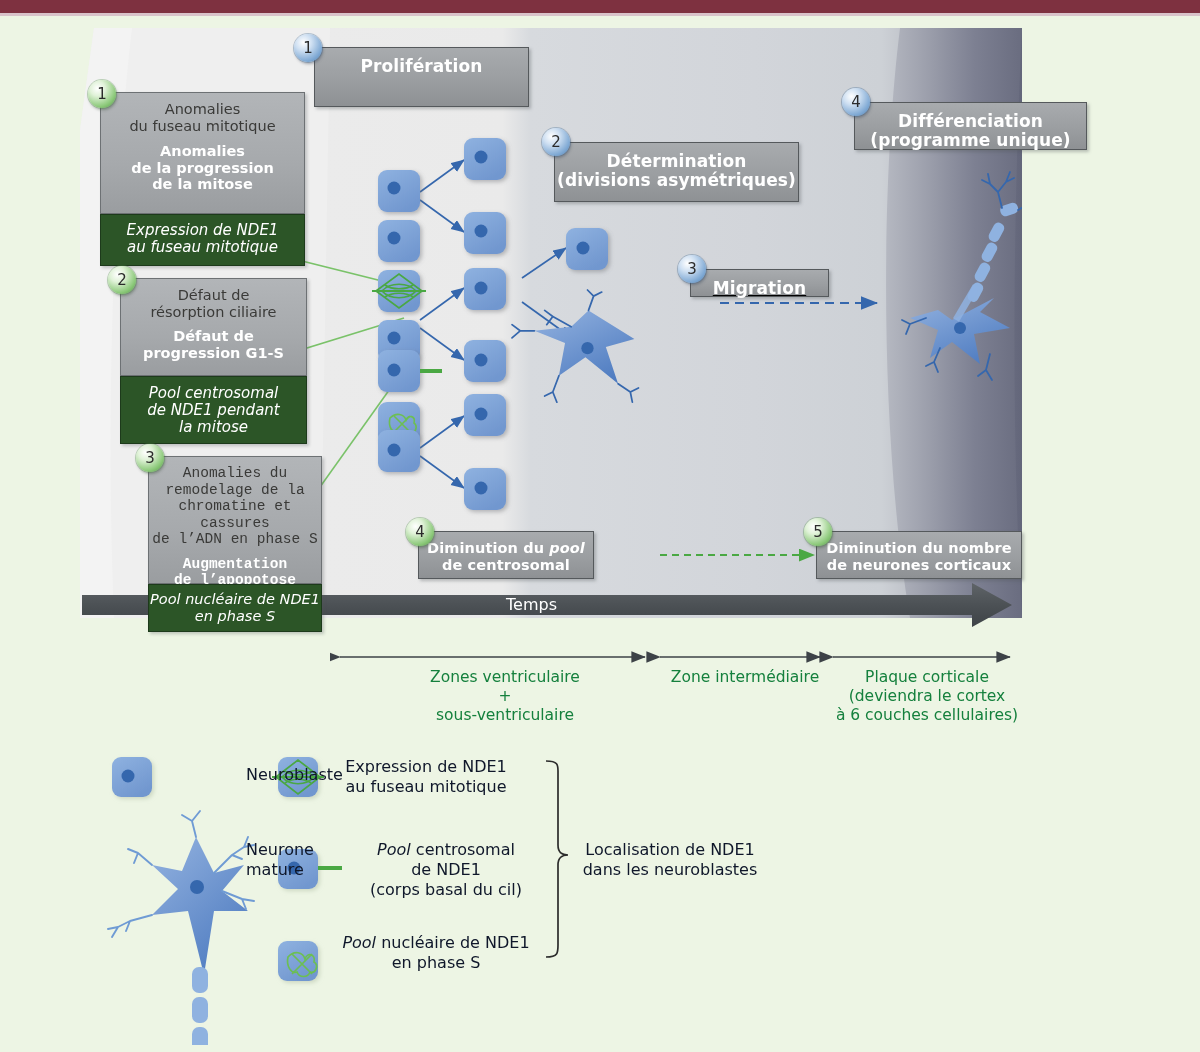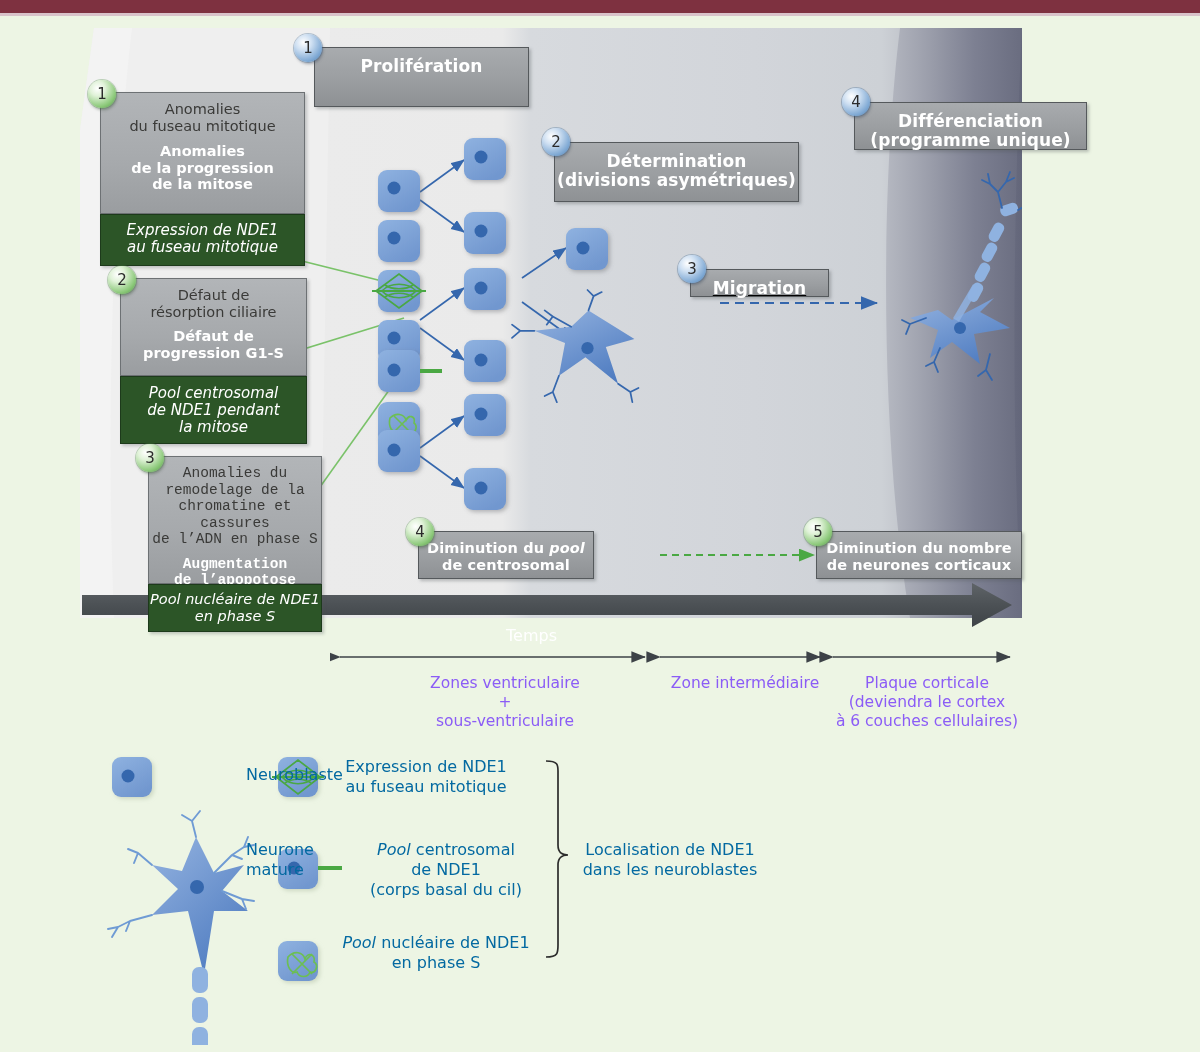--- a/index.html
+++ b/index.html
@@ -69,30 +69,30 @@
     background:radial-gradient(circle at 34% 30%, #ffffff 0%, #cfe0f2 30%, #7fa9d4 70%, #4b7cae 100%);
     box-shadow:0 0 0 1px rgba(70,110,150,.35), 1px 2px 3px rgba(60,70,90,.45);
   }
   .badge.green{
     background:radial-gradient(circle at 34% 30%, #ffffff 0%, #e0f2d8 28%, #8cc97a 68%, #4d9140 100%);
     box-shadow:0 0 0 1px rgba(90,150,80,.35), 1px 2px 3px rgba(60,80,60,.45);
   }
 
   
   .axlabel{
-    position:absolute;text-align:center;color:#8b5cf6;
-    font-size:15.5px;line-height:1.22;margin-top:6px;
+    position:absolute;text-align:center;color:#15803d;
+    font-size:15.5px;line-height:1.22;
   }
   .temps-label{
     position:absolute;color:#ffffff;font-size:16px;
   }
 
   
   .legend-text{
-    position:absolute;color:#0369a1;font-size:16px;line-height:1.25;
+    position:absolute;color:#0f172a;font-size:16px;line-height:1.25;
   }
   .center{text-align:center;}
 </style>
 </head>
 <body>
 
 <div id="stage">
 
   <div class="topbar"></div>
   <div class="topbar-line"></div>
@@ -345,21 +345,21 @@
         <div>de centrosomal</div>
       </div>
     </div>
     <div class="box" style="left:744px;top:511px;width:206px;height:48px;">
       <div class="box-title" style="font-size:14.5px;padding-top:8px;">
         <div>Diminution du nombre</div>
         <div>de neurones corticaux</div>
       </div>
     </div>
 
-    <div class="temps-label" style="left:434px;top:606px;">Temps</div>
+    <div class="temps-label" style="left:434px;top:575px;">Temps</div>
 
     <div class="badge blue" style="left:222px;top:14px;">1</div>
     <div class="badge blue" style="left:470px;top:108px;">2</div>
     <div class="badge blue" style="left:606px;top:235px;">3</div>
     <div class="badge blue" style="left:770px;top:68px;">4</div>
 
     <div class="badge green" style="left:16px;top:60px;">1</div>
     <div class="badge green" style="left:36px;top:246px;">2</div>
     <div class="badge green" style="left:64px;top:424px;">3</div>
 

